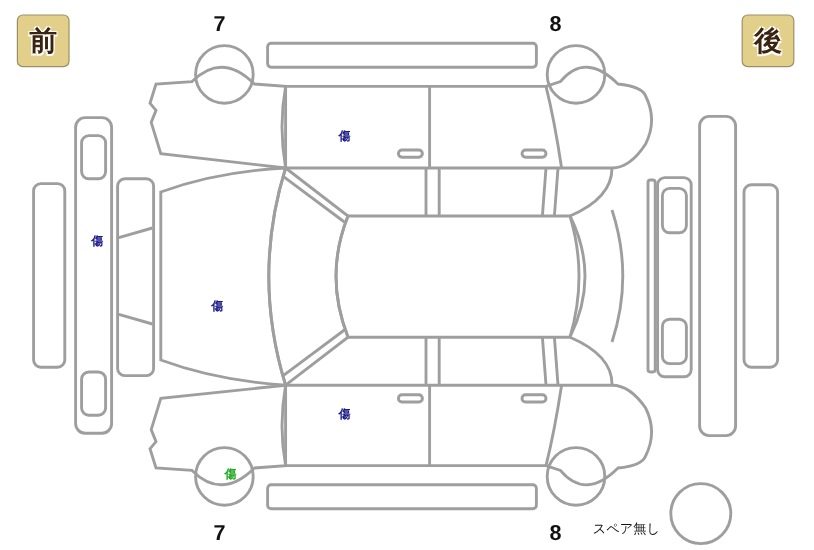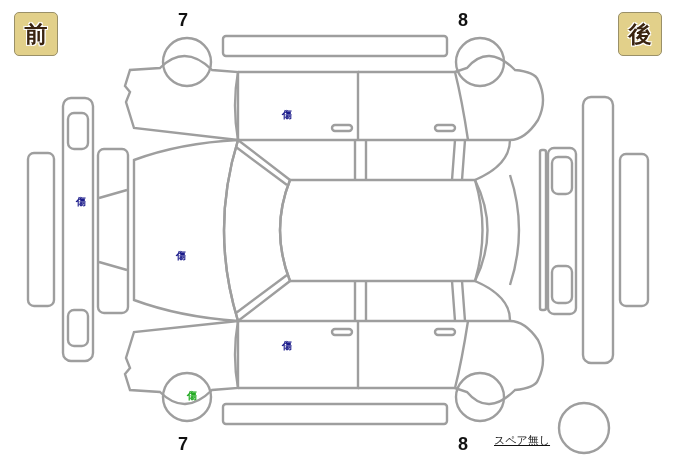--- a/index.html
+++ b/index.html
@@ -21,21 +21,21 @@
 <body>
 
 <div class="badge" style="left:14px;top:12px;">前</div>
 <div class="badge" style="left:618px;top:12px;">後</div>
 
 <div class="num" style="left:178px;top:10px;">7</div>
 <div class="num" style="left:458px;top:10px;">8</div>
 <div class="num" style="left:178px;top:434px;">7</div>
 <div class="num" style="left:458px;top:434px;">8</div>
 
-<div class="spare-label" style="left:494px;top:433px;text-decoration:underline;">スペア無し</div>
+<div class="spare-label" style="left:494px;top:433px;">スペア無し</div>
 
 <svg class="car" width="678" height="458" viewBox="0 0 678 458">
 
   <rect x="28" y="153" width="26" height="153" rx="6"></rect>
   <rect x="63" y="98" width="30" height="263" rx="8"></rect>
   <rect x="68" y="113" width="20" height="36" rx="6"></rect>
   <rect x="68" y="310" width="20" height="36" rx="6"></rect>
   <rect x="98" y="149" width="30" height="164" rx="6"></rect>
   <path d="M99 198 L127 190"></path>
   <path d="M99 262 L127 270"></path>

